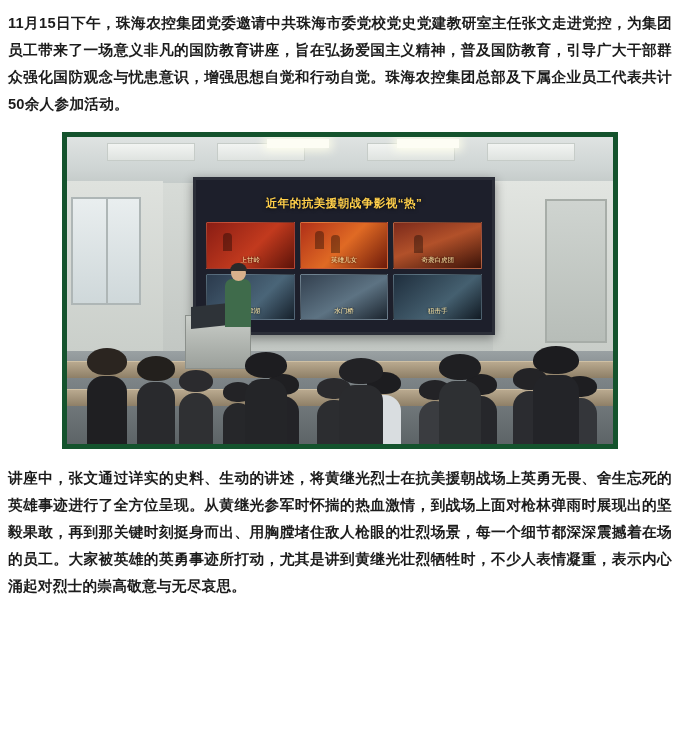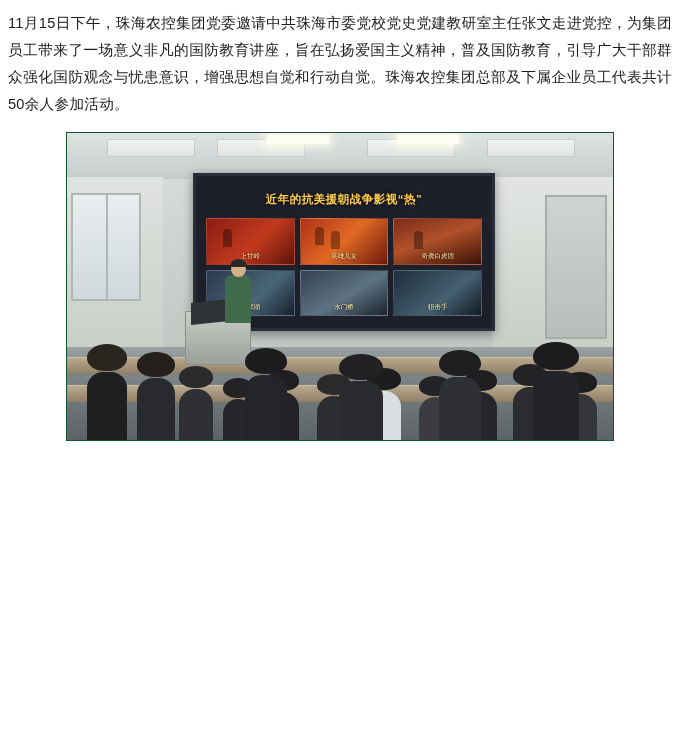--- a/index.html
+++ b/index.html
@@ -21,40 +21,41 @@
     padding: 10px 8px 0 8px;
     position: relative;
   }
   .para {
     font-size: 14.7px;
     line-height: 27px;
     letter-spacing: 0.2px;
     text-align: justify;
     color: #1c1c1c;
     margin: 0;
+    font-weight: bold;
   }
   .para-lead {
     margin-bottom: 14px;
   }
   .para-body {
     margin-bottom: 16px;
   }
   .photo-wrap {
     width: 100%;
     display: flex;
     justify-content: center;
     margin: 8px 0 16px 0;
   }
   .photo {
     width: 546px;
     height: 307px;
     position: relative;
     overflow: hidden;
     background: #6f7a81;
-    border: 1px solid #14532d;
+    border: 5px solid #14532d;
   }
 
   
   .ceiling {
     position: absolute; left: 0; top: 0; width: 100%; height: 54px;
     background: linear-gradient(180deg,#dfe3e2 0%,#ced4d3 60%,#bfc6c4 100%);
   }
   .ceil-panel {
     position: absolute; top: 6px; height: 16px; width: 86px;
     background: linear-gradient(180deg,#f2f4f2,#dfe3e0);
@@ -318,15 +319,16 @@
         <div class="torso" style="height:63px;background:#2e3033;"></div>
       </div>
       <div class="person" style="left:466px;width:46px;height:98px;">
         <div class="head" style="height:28px;background:#1c1c1f;"></div>
         <div class="torso" style="height:69px;background:#232428;"></div>
       </div>
 
     </div>
   </div>
 
+  <p class="para para-body">讲座中，张文通过详实的史料、生动的讲述，将黄继光烈士在抗美援朝战场上英勇无畏、舍生忘死的英雄事迹进行了全方位呈现。从黄继光参军时怀揣的热血激情，到战场上面对枪林弹雨时展现出的坚毅果敢，再到那关键时刻挺身而出、用胸膛堵住敌人枪眼的壮烈场景，每一个细节都深深震撼着在场的员工。大家被英雄的英勇事迹所打动，尤其是讲到黄继光壮烈牺牲时，不少人表情凝重，表示内心涌起对烈士的崇高敬意与无尽哀思。</p>
 
 
 </div>
 
 </body></html>

